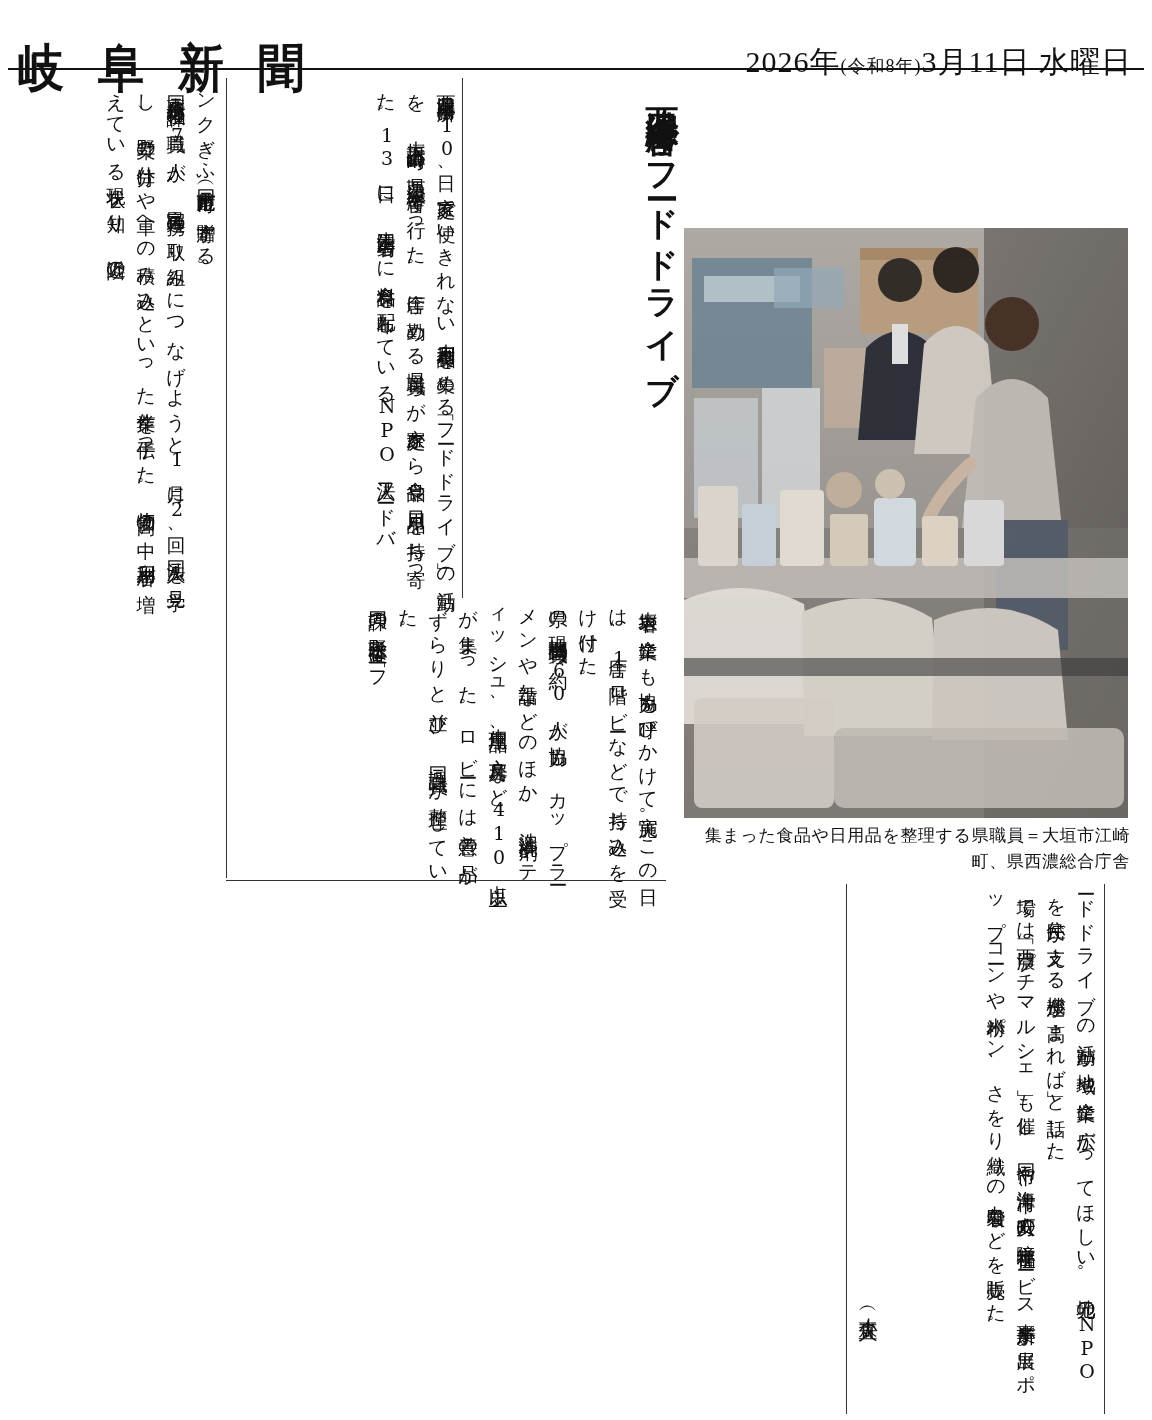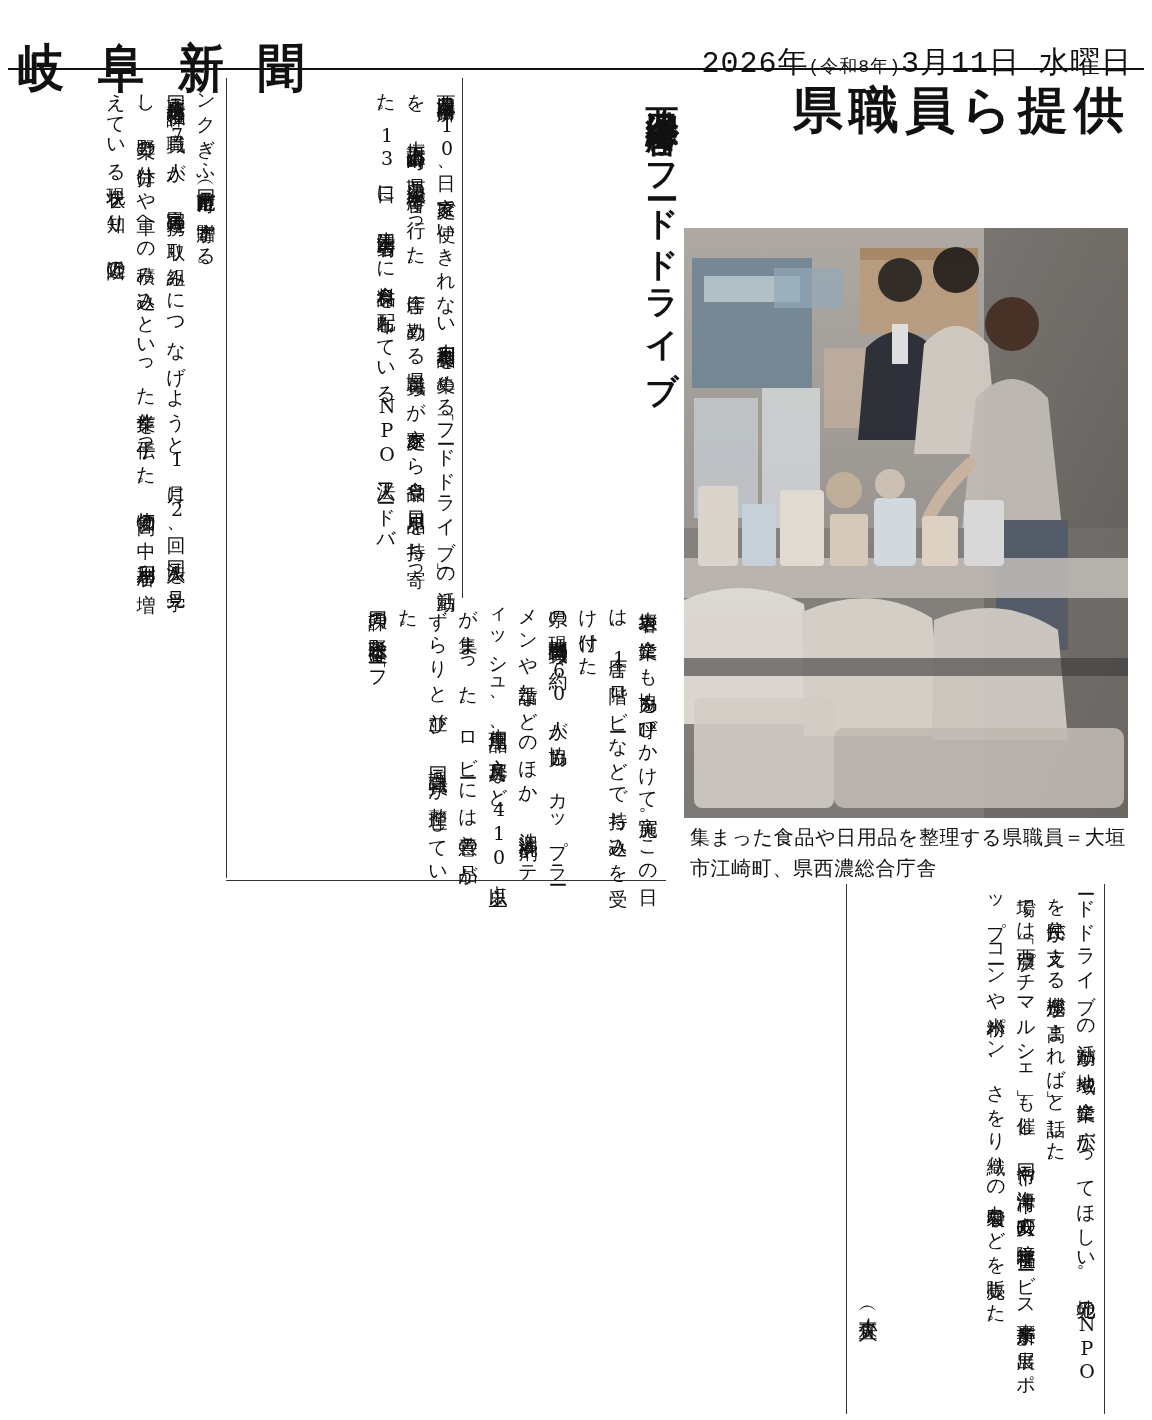--- a/index.html
+++ b/index.html
@@ -37,21 +37,21 @@
     white-space: nowrap;
     transform: scaleY(1.12);
     transform-origin: left top;
   }
   .masthead-date {
     position: absolute;
     right: 20px;
     top: 10px;
     font-size: 30px;
     white-space: nowrap;
-    font-family: Liberation Mono, monospace;
+    font-family: Liberation Serif, serif;
     letter-spacing: 1px;
   }
   .masthead-date .era {
     font-size: 18px;
   }
   .rule-top {
     position: absolute;
     left: 8px;
     top: 68px;
     width: 1136px;
@@ -115,24 +115,25 @@
     overflow: hidden;
   }
   .photo svg { display: block; }
   .photo-caption {
     position: absolute;
     left: 690px;
     top: 822px;
     width: 440px;
     writing-mode: horizontal-tb;
     font-family: "DejaVu Serif", serif;
-    font-size: 20px;
+    font-size: 17px;
     line-height: 1.55;
     letter-spacing: 0.6px;
     color: #111;
+    text-align: right;
   }
 
   
   .vrule {
     position: absolute;
     width: 1px;
     background: #333;
   }
   .hrule {
     position: absolute;
@@ -155,21 +156,20 @@
 
 <div class="masthead">
   <div class="masthead-title">岐阜新聞</div>
   <div class="masthead-date">
     <span>2026年</span><span class="era">(令和8年)</span><span>3月11日</span>&nbsp;<span>水曜日</span>
   </div>
 </div>
 <div class="rule-top"></div>
 
 <div class="headline-main">
-  <div>県職員ら提供</div>
 </div>
 <div class="headline-sub">西濃総合庁舎でフードドライブ</div>
 
 <div class="photo">
   <svg width="444" height="590" viewBox="0 0 444 590">
     <defs>
       <linearGradient id="wall" x1="0" y1="0" x2="0" y2="1">
         <stop offset="0%" stop-color="#b9b4ae"></stop>
         <stop offset="100%" stop-color="#8e8a86"></stop>
       </linearGradient>

